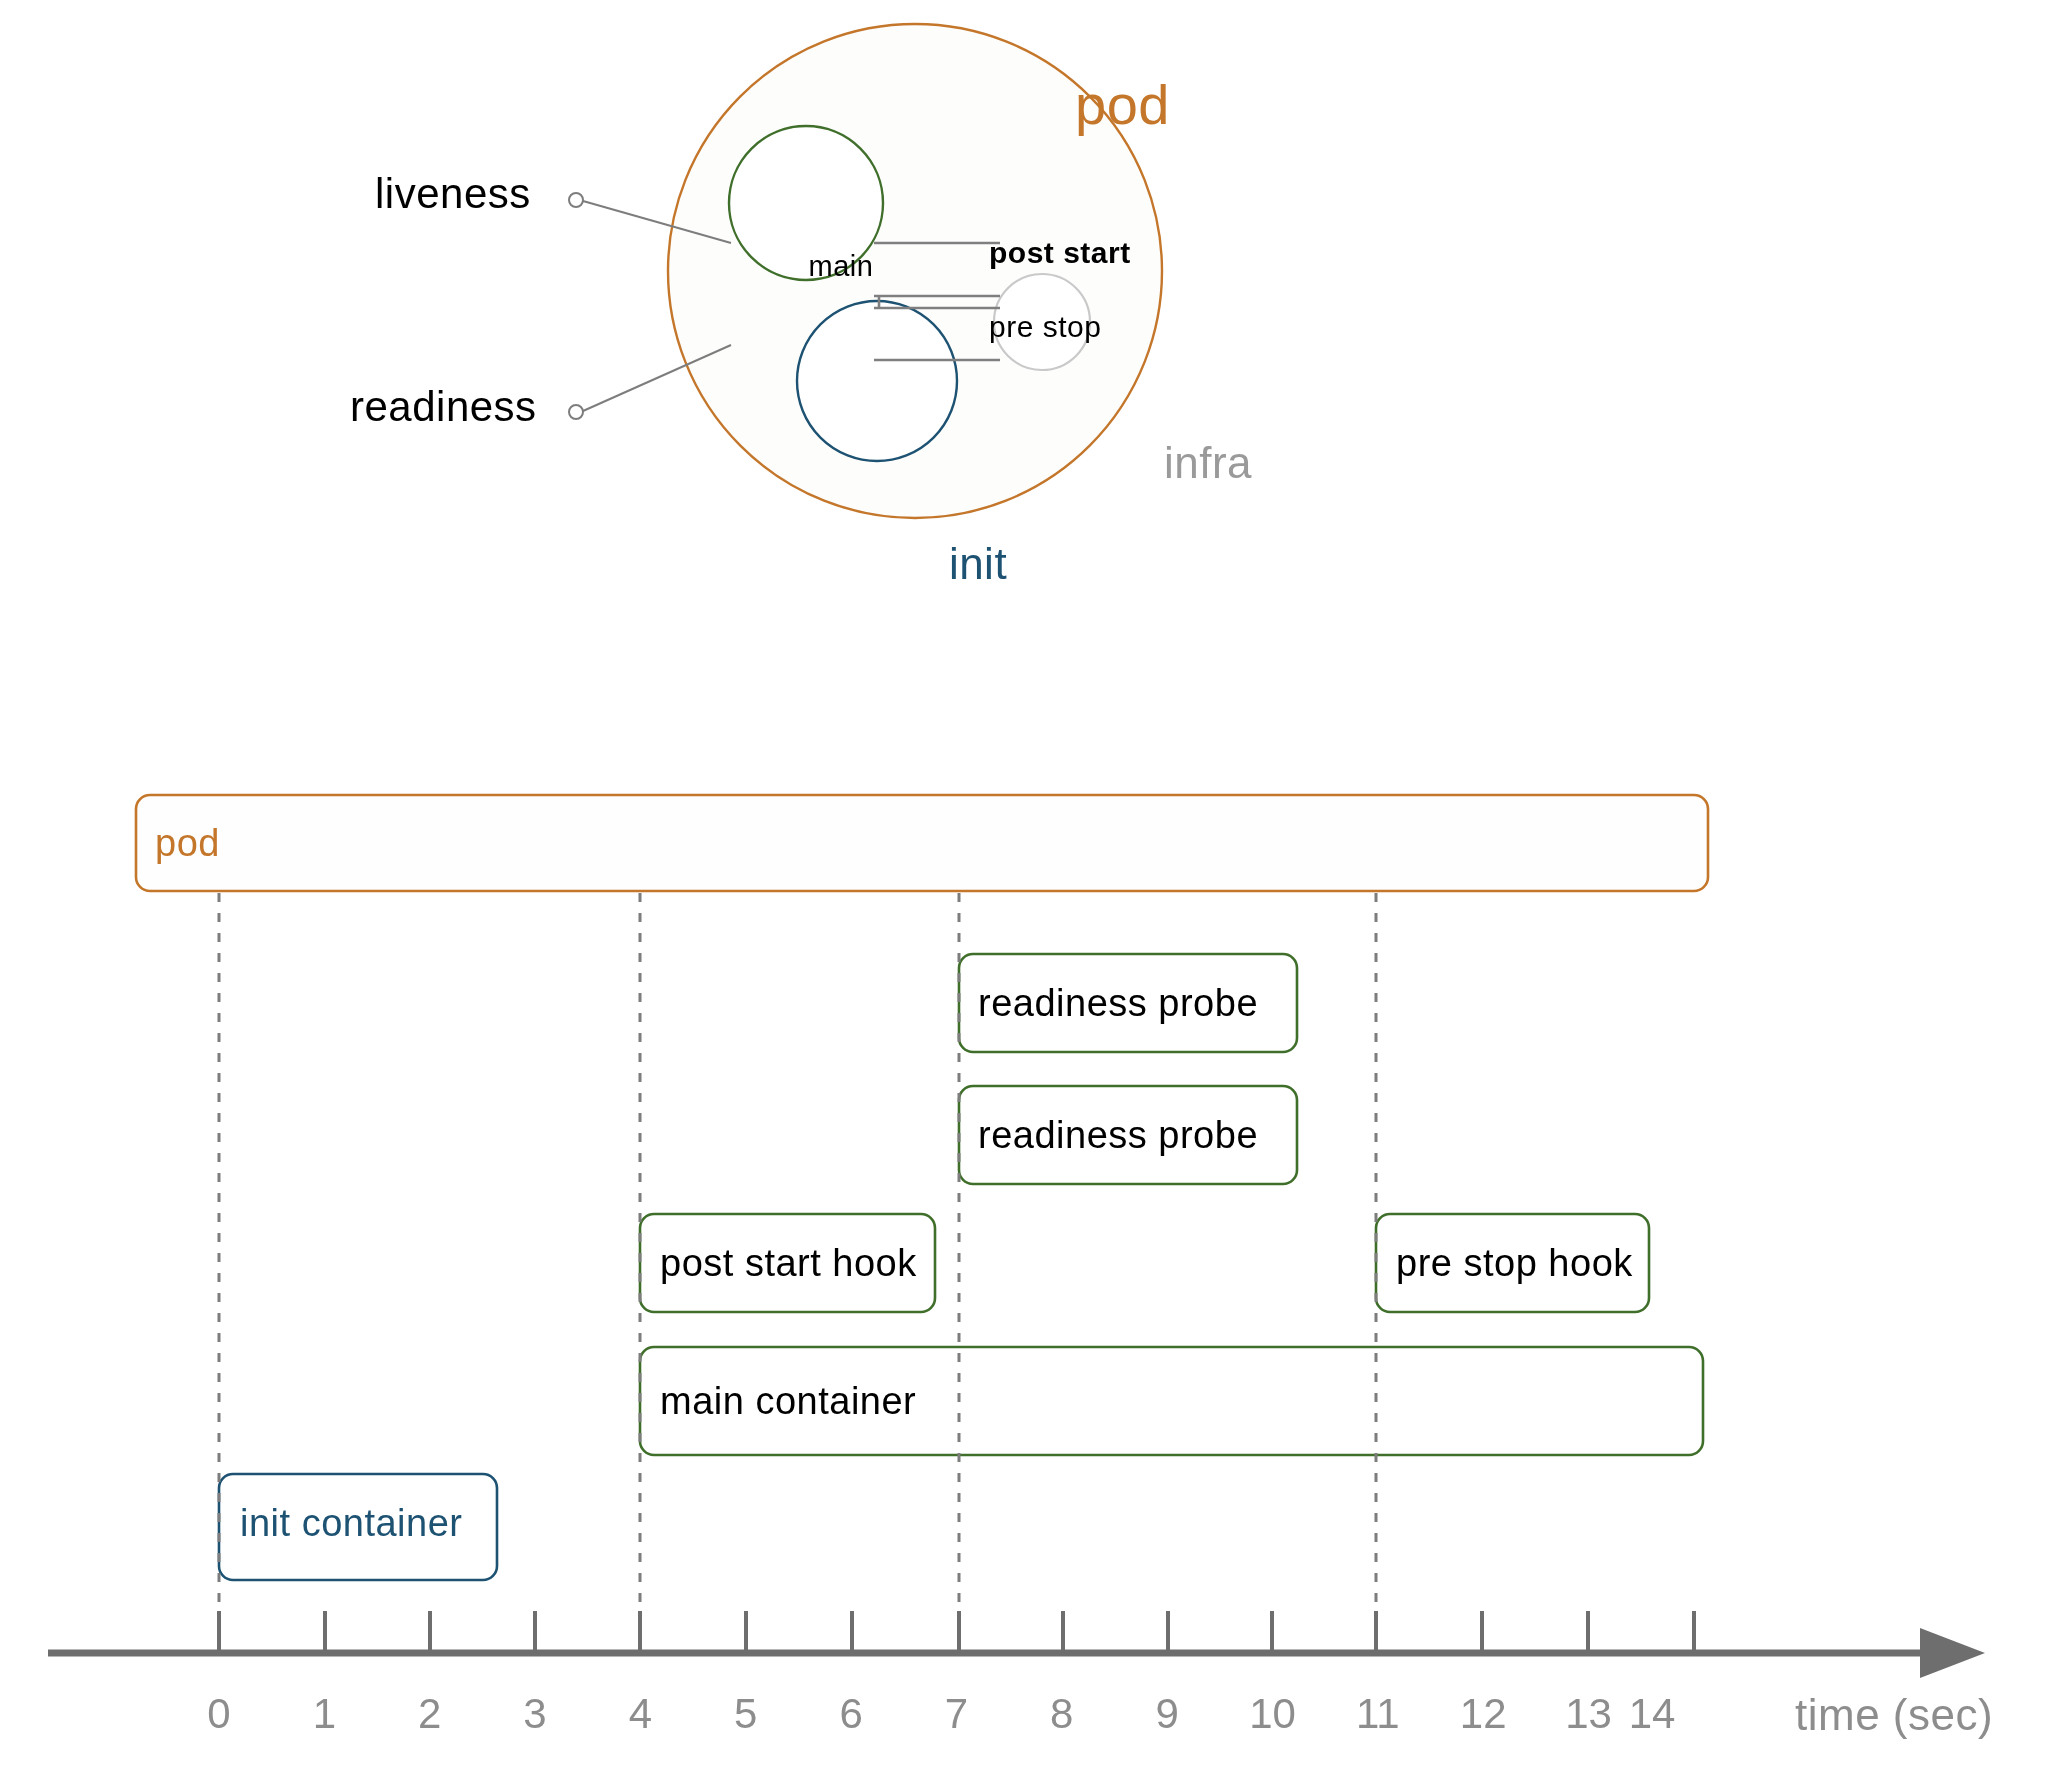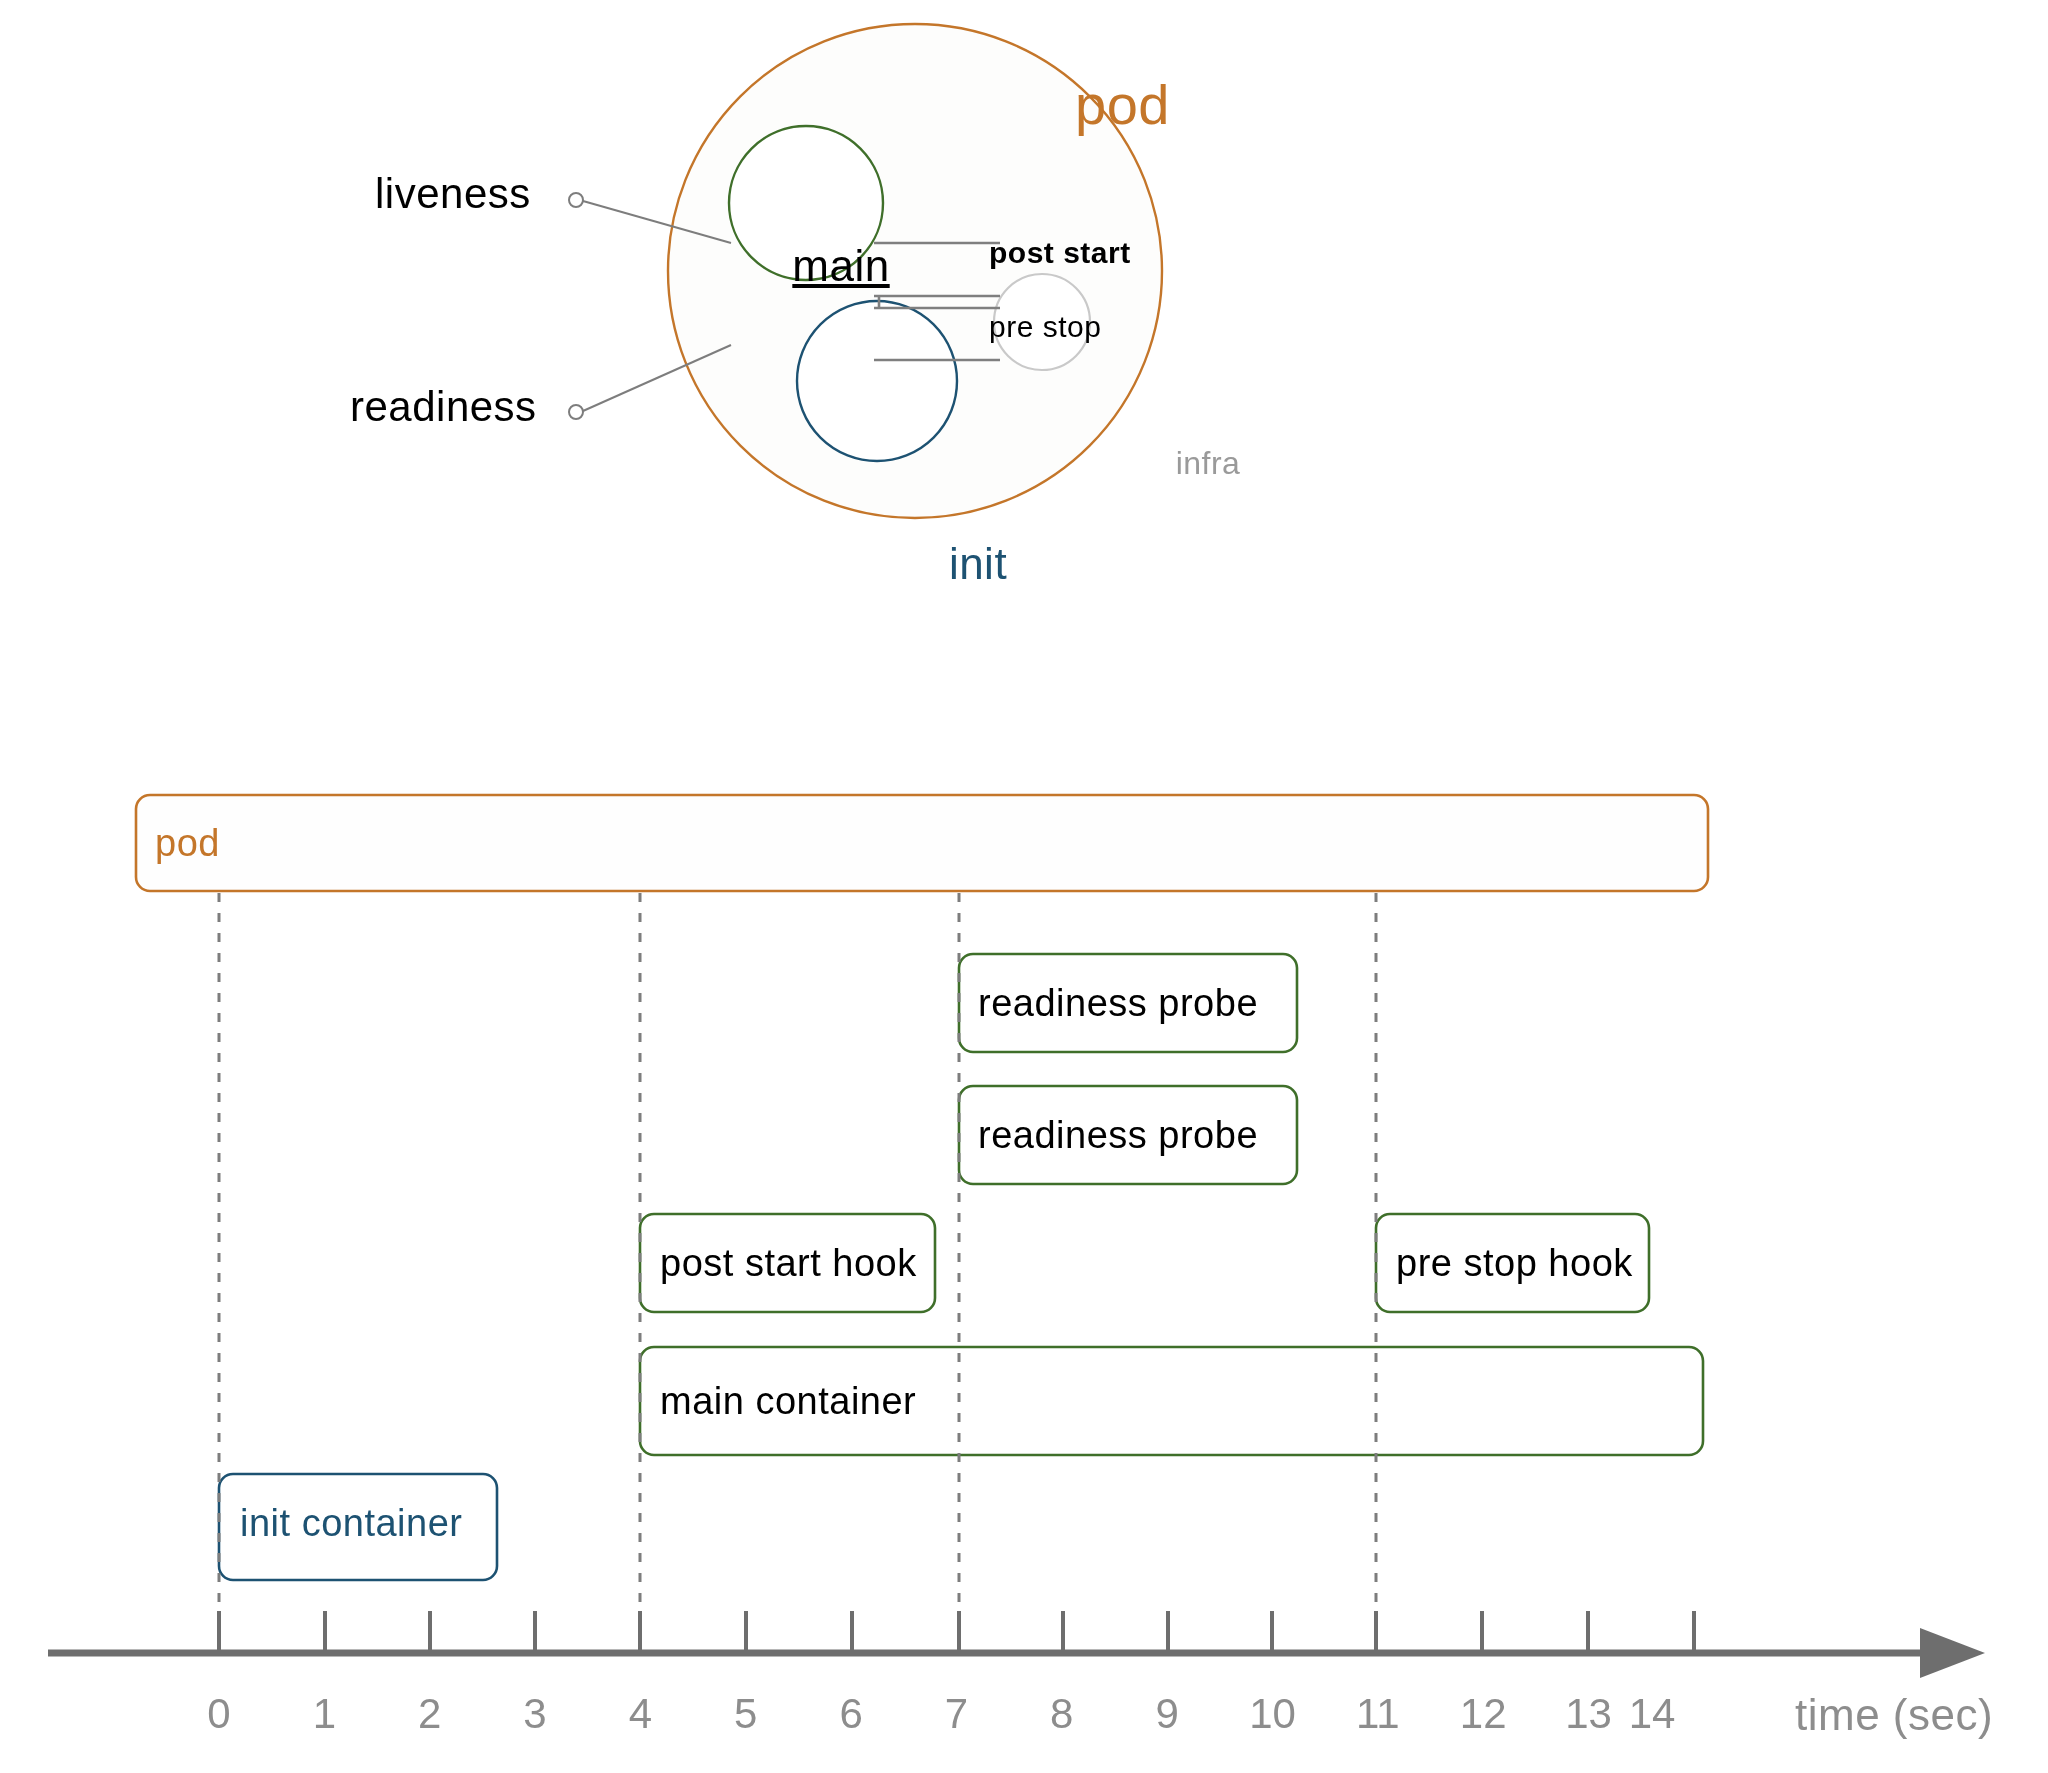--- a/index.html
+++ b/index.html
@@ -35,23 +35,23 @@
     letter-spacing: 0.5px;
     text-align: center;
   }
   .green   { color: #000000; }
   .orange  { color: #c4762a; }
   .blue    { color: #1d5272; }
   .grey    { color: #9a9a9a; }
 
   
   .t-pod-title    { font-size: 56px; }
-  .t-main         { font-size: 44px; text-decoration: underline; }
+  .t-main         { font-size: 29px; }
   .t-init         { font-size: 44px; }
-  .t-infra        { font-size: 32px; }
+  .t-infra        { font-size: 44px; }
   .t-hooklabel    { font-size: 30px; }
   .t-probelabel   { font-size: 42px; }
 
   
   .t-boxlabel     { font-size: 38px; }
   .t-podbox       { font-size: 38px; }
   .t-axis         { font-size: 44px; }
 
   .tick-label {
     position: absolute;

